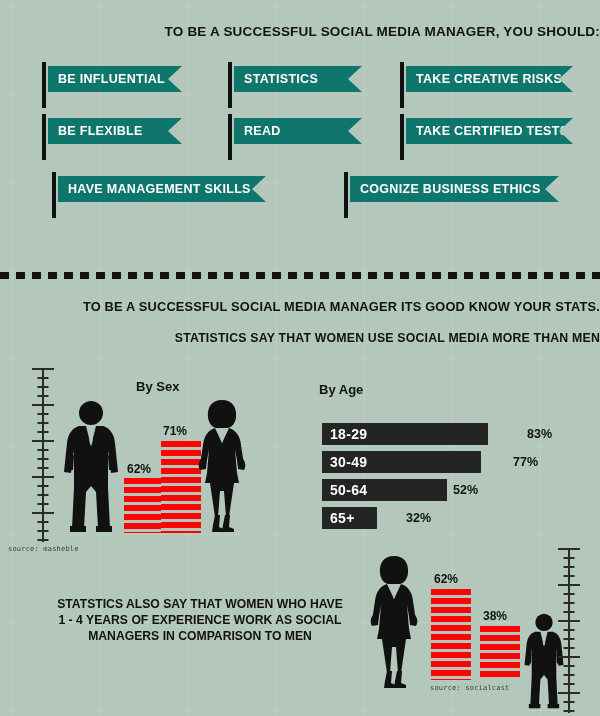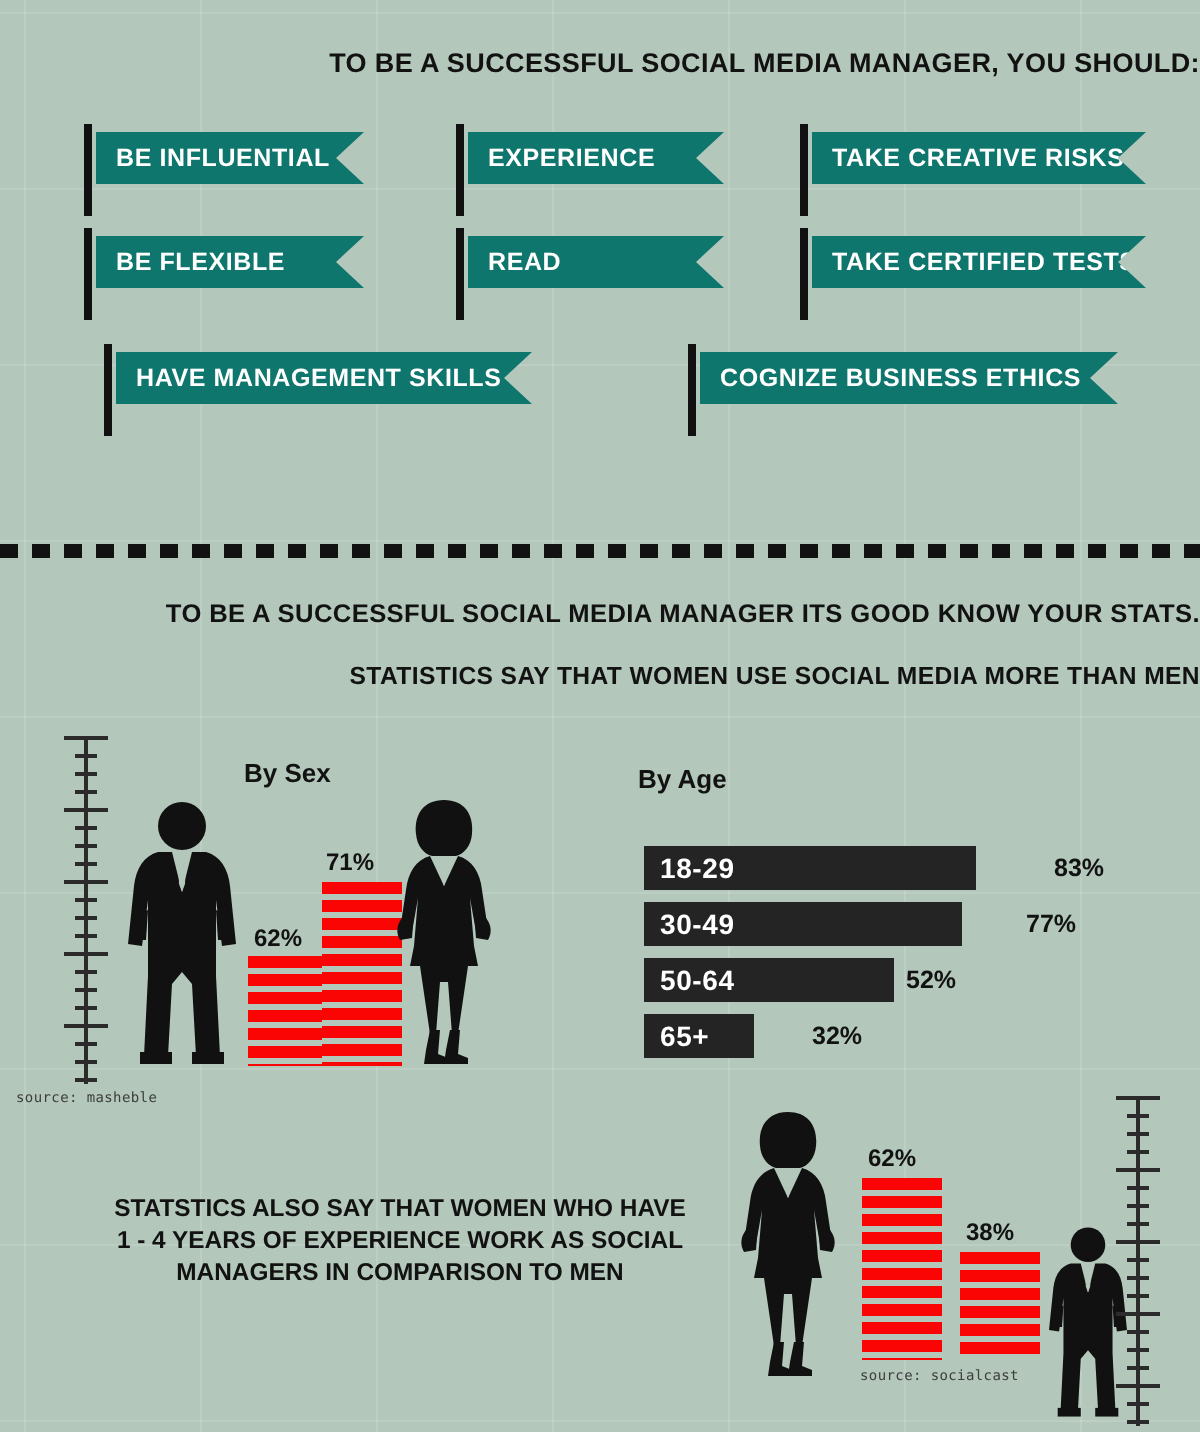--- a/index.html
+++ b/index.html
@@ -167,21 +167,21 @@
   <div id="grid"></div>
 
   <div class="sec-title" id="title-main">TO BE A SUCCESSFUL SOCIAL MEDIA MANAGER, YOU SHOULD:</div>
 
   <div class="flag" id="flag-0" style="left:42px;  top:66px;">
     <div class="pole"></div>
     <div class="banner" style="width:134px;">BE INFLUENTIAL</div>
   </div>
   <div class="flag" id="flag-1" style="left:228px; top:66px;">
     <div class="pole"></div>
-    <div class="banner" style="width:128px;">EXPERIENCE</div>
+    <div class="banner" style="width:128px;">STATISTICS</div>
   </div>
   <div class="flag" id="flag-2" style="left:400px; top:66px;">
     <div class="pole"></div>
     <div class="banner" style="width:167px;">TAKE CREATIVE RISKS</div>
   </div>
   <div class="flag" id="flag-3" style="left:42px;  top:118px;">
     <div class="pole"></div>
     <div class="banner" style="width:134px;">BE FLEXIBLE</div>
   </div>
   <div class="flag" id="flag-4" style="left:228px; top:118px;">
@@ -223,21 +223,21 @@
       <div class="tick maj" style="top: 108px;"></div>
       <div class="tick min" style="top: 117px;"></div>
       <div class="tick min" style="top: 126px;"></div>
       <div class="tick min" style="top: 135px;"></div>
       <div class="tick maj" style="top: 144px;"></div>
       <div class="tick min" style="top: 153px;"></div>
       <div class="tick min" style="top: 162px;"></div>
       <div class="tick min" style="top: 171px;"></div>
     </div>
 
-  <div class="chart-label" style="left:96px; top:379px;padding-left:26px;">By Sex</div>
+  <div class="chart-label" style="left:110px; top:379px;padding-left:26px;">By Sex</div>
 
   <svg class="silhouette" id="sil-man-1" style="left:62px; top:400px;" width="58" height="133" viewBox="0 0 58 133">
     <circle cx="29" cy="13" r="12" fill="#111"></circle>
     <path fill="#111" d="M17 26 C10 28 6 34 5 43 L2 72 L9 73 L12 50 L12 88 L10 128 L22 128 L24 92 L29 86 L34 92 L36 128 L48 128 L46 88 L46 50 L49 73 L56 72 L53 43 C52 34 48 28 41 26 L34 26 L29 46 L24 26 Z"></path>
     <path fill="#b3c7bb" d="M27 28 L31 28 L30.5 42 L29 46 L27.5 42 Z"></path>
     <path fill="#111" d="M12 55 C4 58 2 64 4 70 L11 70 Z"></path>
     <path fill="#111" d="M46 55 C54 58 56 64 54 70 L47 70 Z"></path>
     <rect x="8" y="126" width="16" height="6" fill="#111"></rect>
     <rect x="34" y="126" width="16" height="6" fill="#111"></rect>
   </svg>

